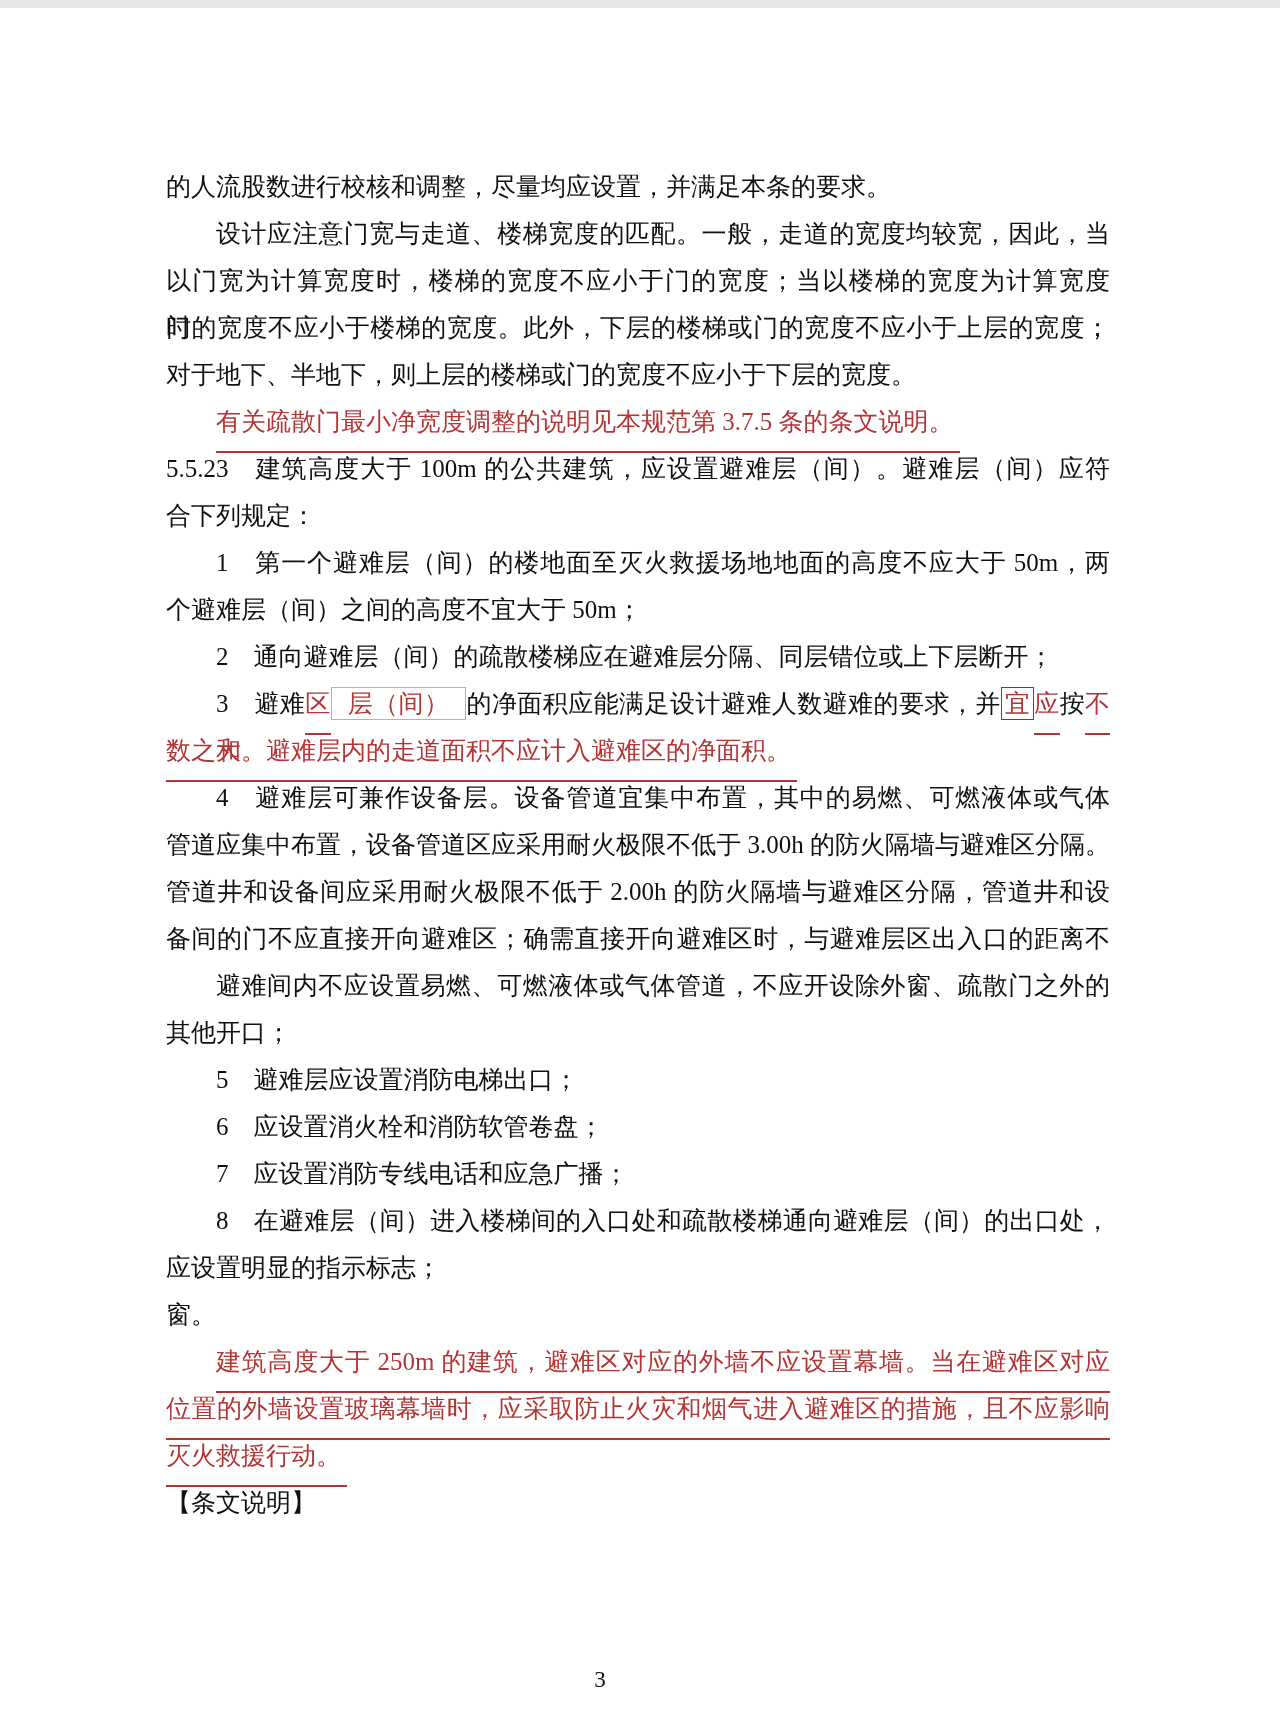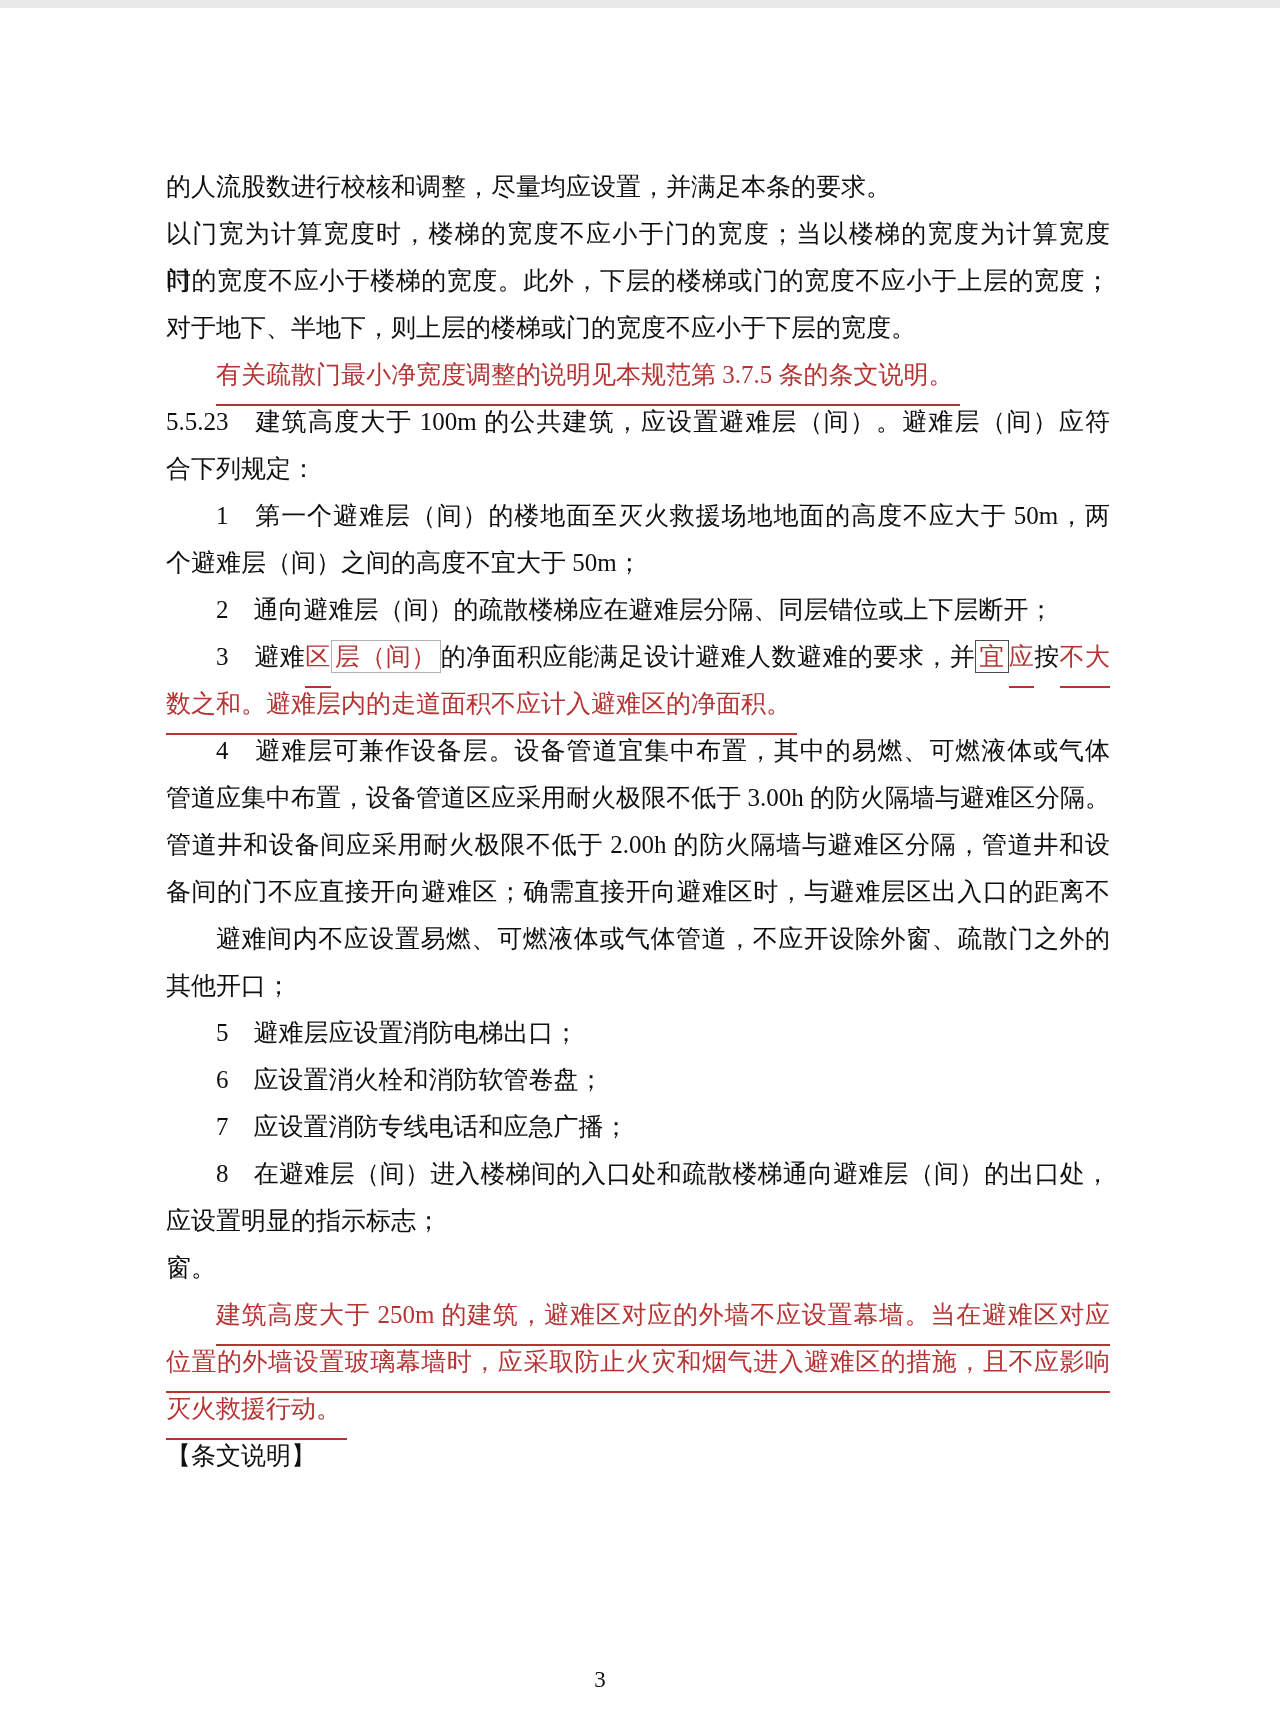--- a/index.html
+++ b/index.html
@@ -44,21 +44,21 @@
     color: #101010;
   }
   .run-r {
     color: var(--rev-red);
     border-bottom: 2px solid var(--rev-red);
     padding-bottom: 16px;
   }
   .run-rb {
     color: var(--rev-red);
     border: 1px solid #b3b3b3;
-    padding: 2px 3px;
+    padding: 2px 16px;
   }
   .run-rd {
     color: var(--rev-red);
     border: 1px solid #4d4d4d;
     padding: 2px 3px;
   }
   .run-sup {
     color: #101010;
     font-size: 15px;
     vertical-align: super;
@@ -74,20 +74,21 @@
     line-height: 34px;
     color: #101010;
   }
 </style>
 </head>
 <body>
 
 <div class="page">
   <div class="doc-body">
       <div class="line"><span class="run-n">的人流股数进行校核和调整，尽量均应设置，并满足本条的要求。</span></div>
+      <div class="line indent just"><span class="run-n">设计应注意门宽与走道、楼梯宽度的匹配。一般，走道的宽度均较宽，因此，当</span></div>
       <div class="line just"><span class="run-n">以门宽为计算宽度时，楼梯的宽度不应小于门的宽度；当以楼梯的宽度为计算宽度时，</span></div>
       <div class="line just"><span class="run-n">门的宽度不应小于楼梯的宽度。此外，下层的楼梯或门的宽度不应小于上层的宽度；</span></div>
       <div class="line"><span class="run-n">对于地下、半地下，则上层的楼梯或门的宽度不应小于下层的宽度。</span></div>
       <div class="line indent"><span class="run-r">有关疏散门最小净宽度调整的说明见本规范第 3.7.5 条的条文说明。 </span></div>
       <div class="line just"><span class="run-n">5.5.23　建筑高度大于 100m 的公共建筑，应设置避难层（间）。避难层（间）应符</span></div>
       <div class="line"><span class="run-n">合下列规定：</span></div>
       <div class="line indent just"><span class="run-n">1　第一个避难层（间）的楼地面至灭火救援场地地面的高度不应大于 50m，两</span></div>
       <div class="line"><span class="run-n">个避难层（间）之间的高度不宜大于 50m；</span></div>
       <div class="line indent"><span class="run-n">2　通向避难层（间）的疏散楼梯应在避难层分隔、同层错位或上下层断开；</span></div>
       <div class="line indent just"><span class="run-n">3　避难</span><span class="run-r">区</span><span class="run-rb">层（间）</span><span class="run-n">的净面积应能满足设计避难人数避难的要求，并</span><span class="run-rd">宜</span><span class="run-r">应</span><span class="run-n">按</span><span class="run-r">不大</span></div>

